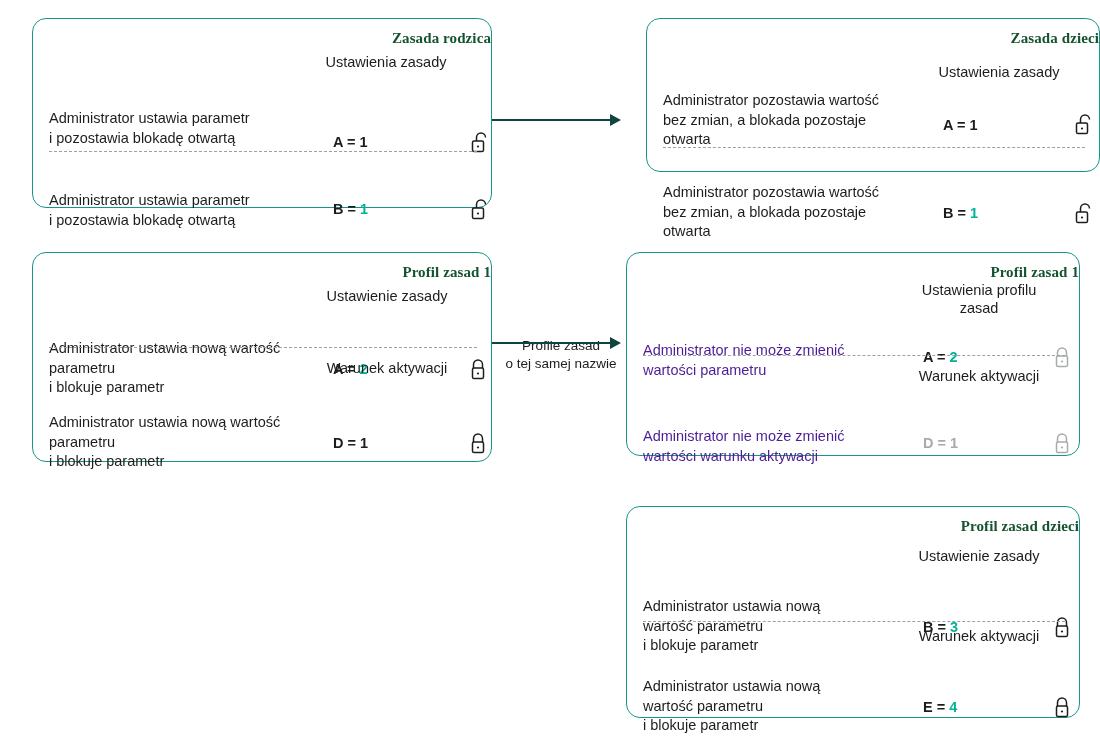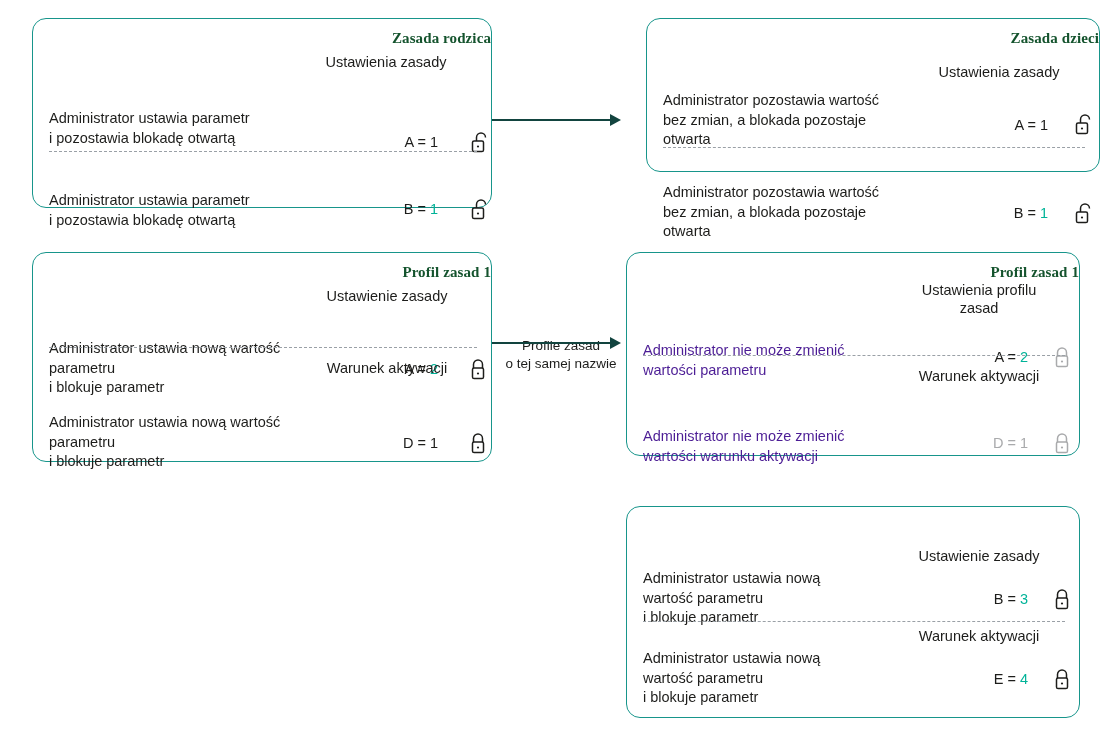--- a/index.html
+++ b/index.html
@@ -51,22 +51,22 @@
     color: #4c1d95;
   }
   .subhead {
     font-size: 14.5px;
     color: #1d1d1b;
     text-align: center;
     line-height: 1.25;
   }
   .value {
     font-size: 14.5px;
-    font-weight: normal;
-    text-align: right;
+    font-weight: bold;
+    text-align: left;
     white-space: nowrap;
   }
   .value .num {
     color: #00b398;
   }
   .value .num-black {
     color: #1d1d1b;
   }
   .value.dim, .value.dim .num, .value.dim .num-black {
     color: #a9aaac;
@@ -289,20 +289,21 @@
         <svg width="20" height="24" viewBox="0 0 20 24">
           <path d="M2.5 10 V6.5 a4.5 4.5 0 0 1 9 0 V10" fill="none" stroke="#a9aaac" stroke-width="1.5"></path>
           <rect x="1.5" y="10" width="11" height="10.5" rx="1.6" fill="none" stroke="#a9aaac" stroke-width="1.5"></rect>
           <circle cx="7" cy="15.5" r="1.1" fill="#a9aaac"></circle>
         </svg>
       </span>
     </div>
   </div>
 
   <div class="card" style="left:626px; top:506px; width:454px; height:212px;">
+    <div class="card-title">Profil zasad dzieci</div>
 
     <div class="subhead" style="position:absolute; left:262px; top:40px; width:180px;">Ustawienie zasady</div>
 
     <div class="row" style="left:0; top:62px; width:454px;">
       <div class="desc" style="position:absolute; left:16px; top:0; width:240px; white-space:pre-line;">Administrator ustawia nową
 wartość parametru
  i blokuje parametr</div>
       <div class="value" style="position:absolute; left:296px; top:22px; width:105px;">
         <span>B</span>
         <span> = </span>

